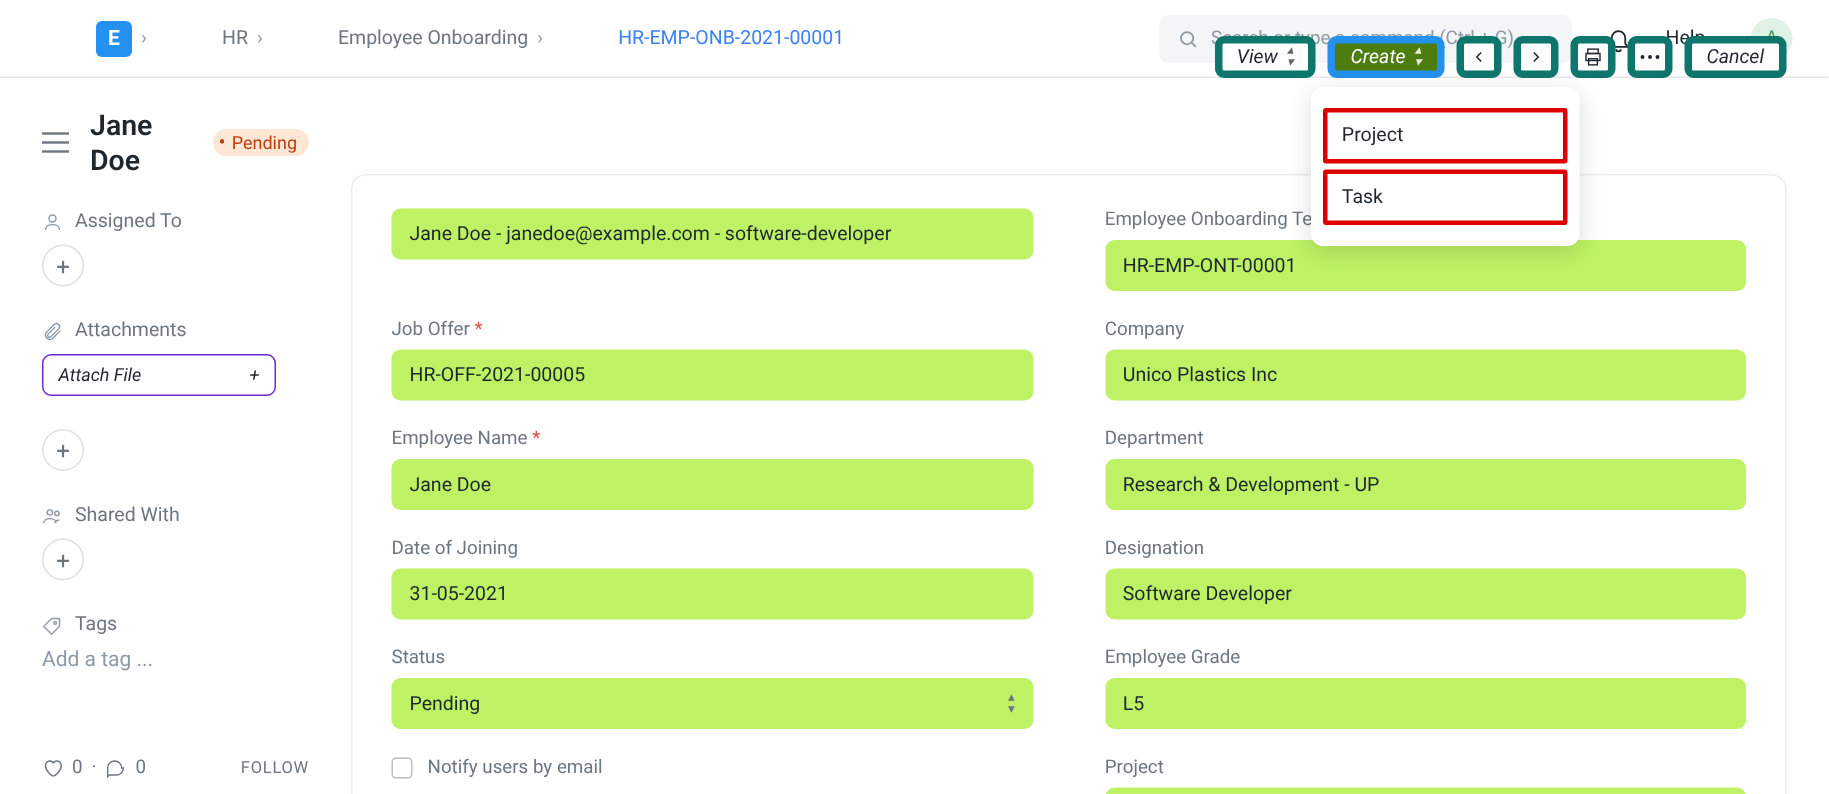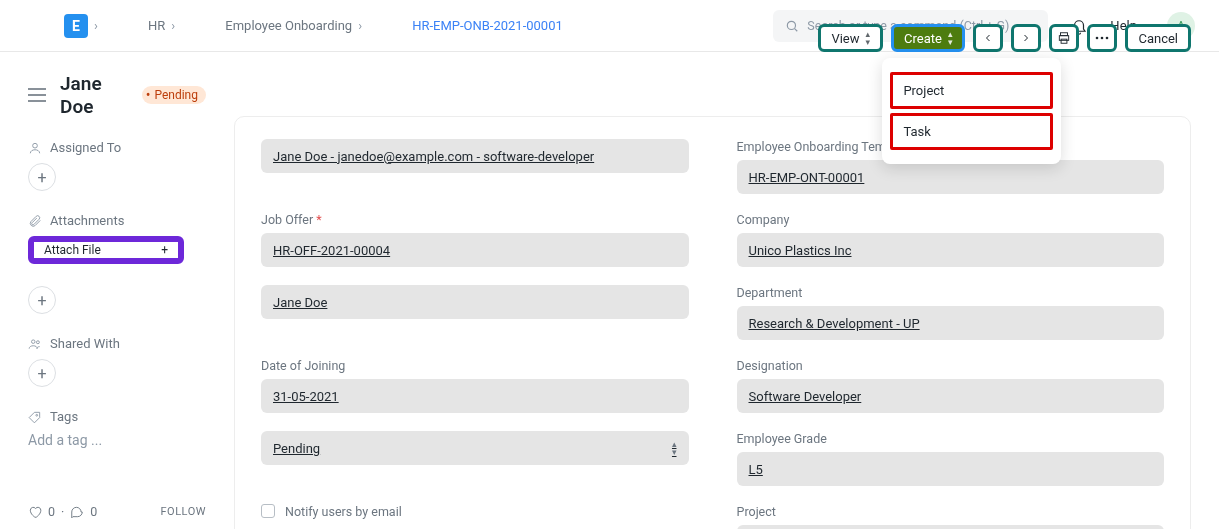--- a/index.html
+++ b/index.html
@@ -22,47 +22,47 @@
   .sidebar { width:178px; flex:0 0 auto; }
   .main { flex:1; }
 
   .hdr { display:flex; align-items:center; gap:14px; }
   .hamb { color:#6c7680; }
   .title { font-size:19px; font-weight:600; }
   .pill { background:#ffe7d6; color:#bd3e0c; font-size:12px; padding:2px 8px 2px 4px; border-radius:10px; display:flex; align-items:center; gap:4px; }
   .pill::before { content:"•"; font-size:14px; line-height:0; }
 
   .toolbar { margin-left:auto; display:flex; gap:8px; position:relative; }
-  .btn { height:28px; padding:0 10px; border:3px solid #0f766e; background:#fff; border-radius:6px; font-size:13px; color:#1f272e; display:flex; align-items:center; gap:6px; }
+  .btn { height:28px; padding:0 10px; border:5px solid #0f766e; background:#fff; border-radius:6px; font-size:13px; color:#1f272e; display:flex; align-items:center; gap:6px;font-style:italic; }
   .btn.primary { background:#4d7c0f; color:#fff; border-color:#2490ef; }
   .btn.icon { width:30px; justify-content:center; padding:0; }
   .btn .updn { font-size:9px; line-height:8px; opacity:.7; display:flex; flex-direction:column; }
   .btn.primary .updn { opacity:.85; }
 
   .dropdown { position:absolute; top:34px; left:64px; width:179px; background:#fff; border-radius:8px; box-shadow:0 4px 16px rgba(0,0,0,.14); padding:10px 8px; z-index:10; }
   .dropitem { padding:8px 10px; font-size:13px; border:3px solid #d00; border-radius:2px; margin:4px 0; }
 
   
   .meta-sec { margin-top:22px; }
   .meta-head { display:flex; align-items:center; gap:8px; color:#6c7680; font-size:13px; }
   .circle { width:28px; height:28px; border:1px solid #dcdfe3; border-radius:50%; display:flex; align-items:center; justify-content:center; font-size:16px; color:#6c7680; margin-top:8px; }
-  .attachbtn { margin-top:8px; border:6px solid #6d28d9; border-radius:6px; height:28px; width:156px; display:flex; align-items:center; justify-content:space-between; padding:0 10px; font-size:12px; color:#1f272e; }
+  .attachbtn { margin-top:8px; border:1px solid #6d28d9; border-radius:6px; height:28px; width:156px; display:flex; align-items:center; justify-content:space-between; padding:0 10px; font-size:12px; color:#1f272e;font-style:italic; }
   .tagplaceholder { margin-top:8px; color:#8d99a6; font-size:14px; }
   .footer { margin-top:56px; display:flex; align-items:center; gap:6px; color:#6c7680; font-size:12.5px; }
   .footer .follow { margin-left:auto; font-size:11px; letter-spacing:.5px; color:#6c7680; }
 
   
   .card { background:#fff; border:1px solid #ededed; border-radius:10px; padding:22px 26px; }
   .grid { display:grid; grid-template-columns:1fr 1fr; column-gap:48px; row-gap:18px; }
   .field label { display:block; font-size:12.5px; color:#6c7680; margin-bottom:6px; }
   .req { color:#e24c4c; }
-  .ctrl { background:#e5e5e5; border-radius:6px; height:34px; padding:0 12px; display:flex; align-items:center; font-size:13px; color:#1f272e;text-decoration:underline; }
+  .ctrl { background:#bef264; border-radius:6px; height:34px; padding:0 12px; display:flex; align-items:center; font-size:13px; color:#1f272e; }
   .ctrl.select { justify-content:space-between; }
   .ctrl .updn { font-size:9px; line-height:8px; color:#6c7680; display:flex; flex-direction:column; }
-  .chk { display:flex; align-items:flex-start; gap:10px; font-size:12.5px; color:#6c7680; }
+  .chk { display:flex; align-items:center; gap:10px; font-size:12.5px; color:#6c7680; }
   .chkbox { width:14px; height:14px; border:1.5px solid #b7bec5; border-radius:3px; }
 
   svg { display:block; }
 </style>
 </head>
 <body>
 
 <div class="topbar">
   <div class="logo">E</div>
   <span class="bc-sep">›</span>
@@ -238,48 +238,50 @@
           <div class="ctrl">Jane Doe - janedoe@example.com - software-developer</div>
         </div>
 
         <div class="field">
           <label>Employee Onboarding Template</label>
           <div class="ctrl">HR-EMP-ONT-00001</div>
         </div>
 
         <div class="field">
           <label><span>Job Offer</span> <span class="req">*</span></label>
-          <div class="ctrl">HR-OFF-2021-00004</div>
+          <div class="ctrl">HR-OFF-2021-00005</div>
         </div>
 
         <div class="field">
           <label>Company</label>
           <div class="ctrl">Unico Plastics Inc</div>
         </div>
 
         <div class="field">
+          <label><span>Employee Name</span> <span class="req">*</span></label>
           <div class="ctrl">Jane Doe</div>
         </div>
 
         <div class="field">
           <label>Department</label>
           <div class="ctrl">Research &amp; Development - UP</div>
         </div>
 
         <div class="field">
           <label>Date of Joining</label>
           <div class="ctrl">31-05-2021</div>
         </div>
 
         <div class="field">
           <label>Designation</label>
           <div class="ctrl">Software Developer</div>
         </div>
 
         <div class="field">
+          <label>Status</label>
           <div class="ctrl select">
             <span>Pending</span>
             <span class="updn">
                 <span>▴</span>
                 <span>▾</span>
               </span>
           </div>
         </div>
 
         <div class="field">

